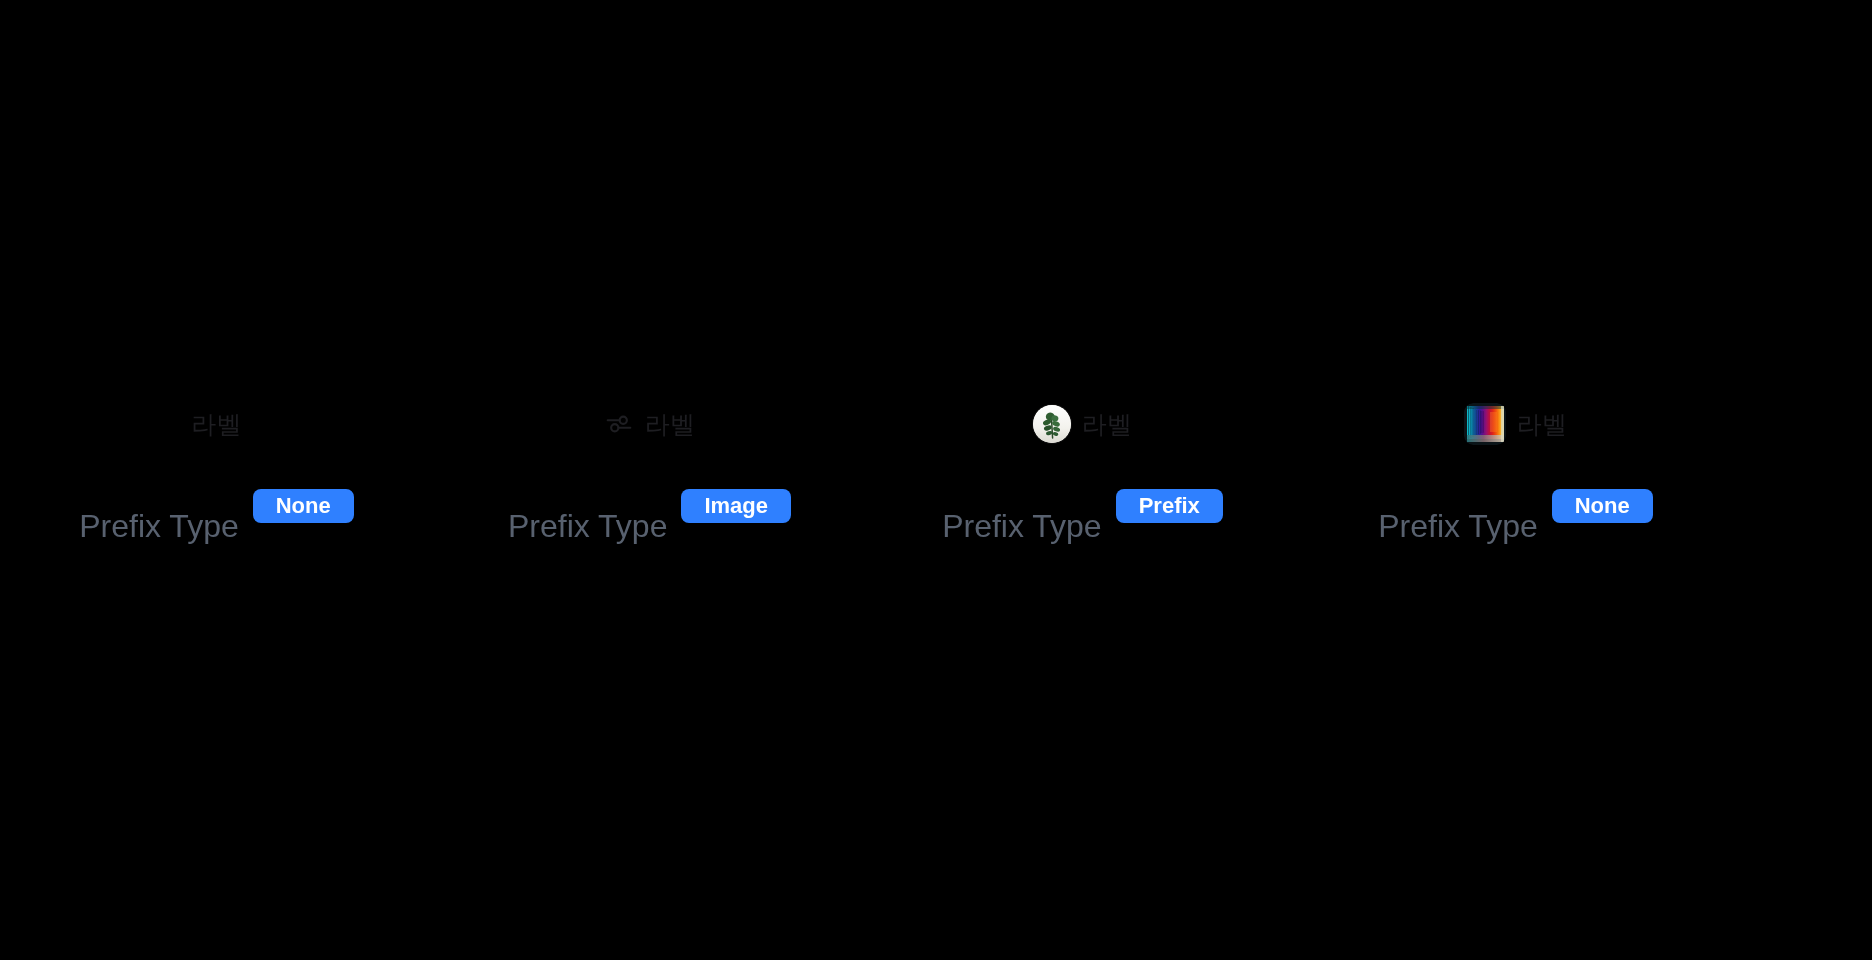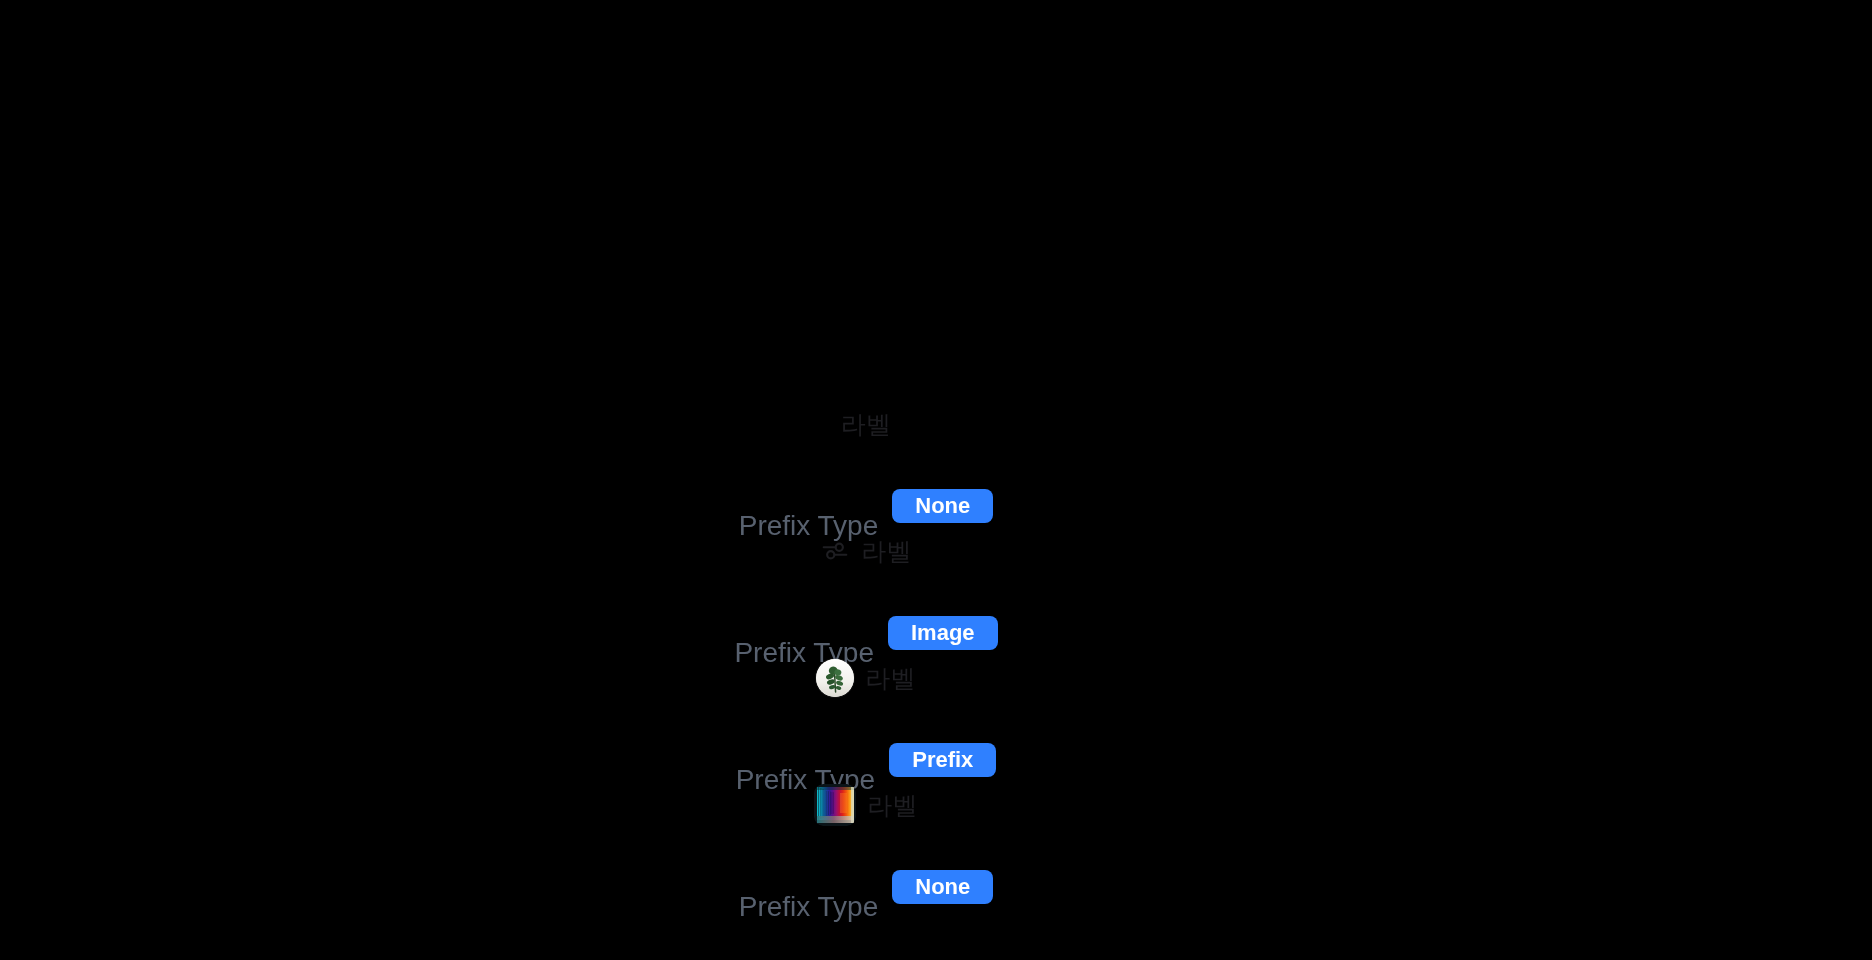--- a/index.html
+++ b/index.html
@@ -22,21 +22,21 @@
     background: #000000;
   }
 
   
   .variants-row {
     position: absolute;
     left: 0;
     top: 396px;
     width: 1732px;
     display: flex;
-    flex-direction: column;
+    flex-direction: row;
     align-items: center;
   }
   .variant-col {
     width: 468px;
     display: flex;
     flex-direction: column;
     align-items: center;
   }
 
   
@@ -101,21 +101,21 @@
   .caption-cell {
     margin-top: 37px;
     height: 34px;
     display: flex;
     flex-direction: row;
     align-items: center;
     justify-content: center;
     gap: 14px;
   }
   .caption-label {
-    font-size: 28px;
+    font-size: 32px;
     line-height: 1;
     color: #58616f;
     white-space: nowrap;
     margin-top: 40px;
   }
   .caption-badge {
     display: inline-flex;
     align-items: center;
     justify-content: center;
     height: 34px;

